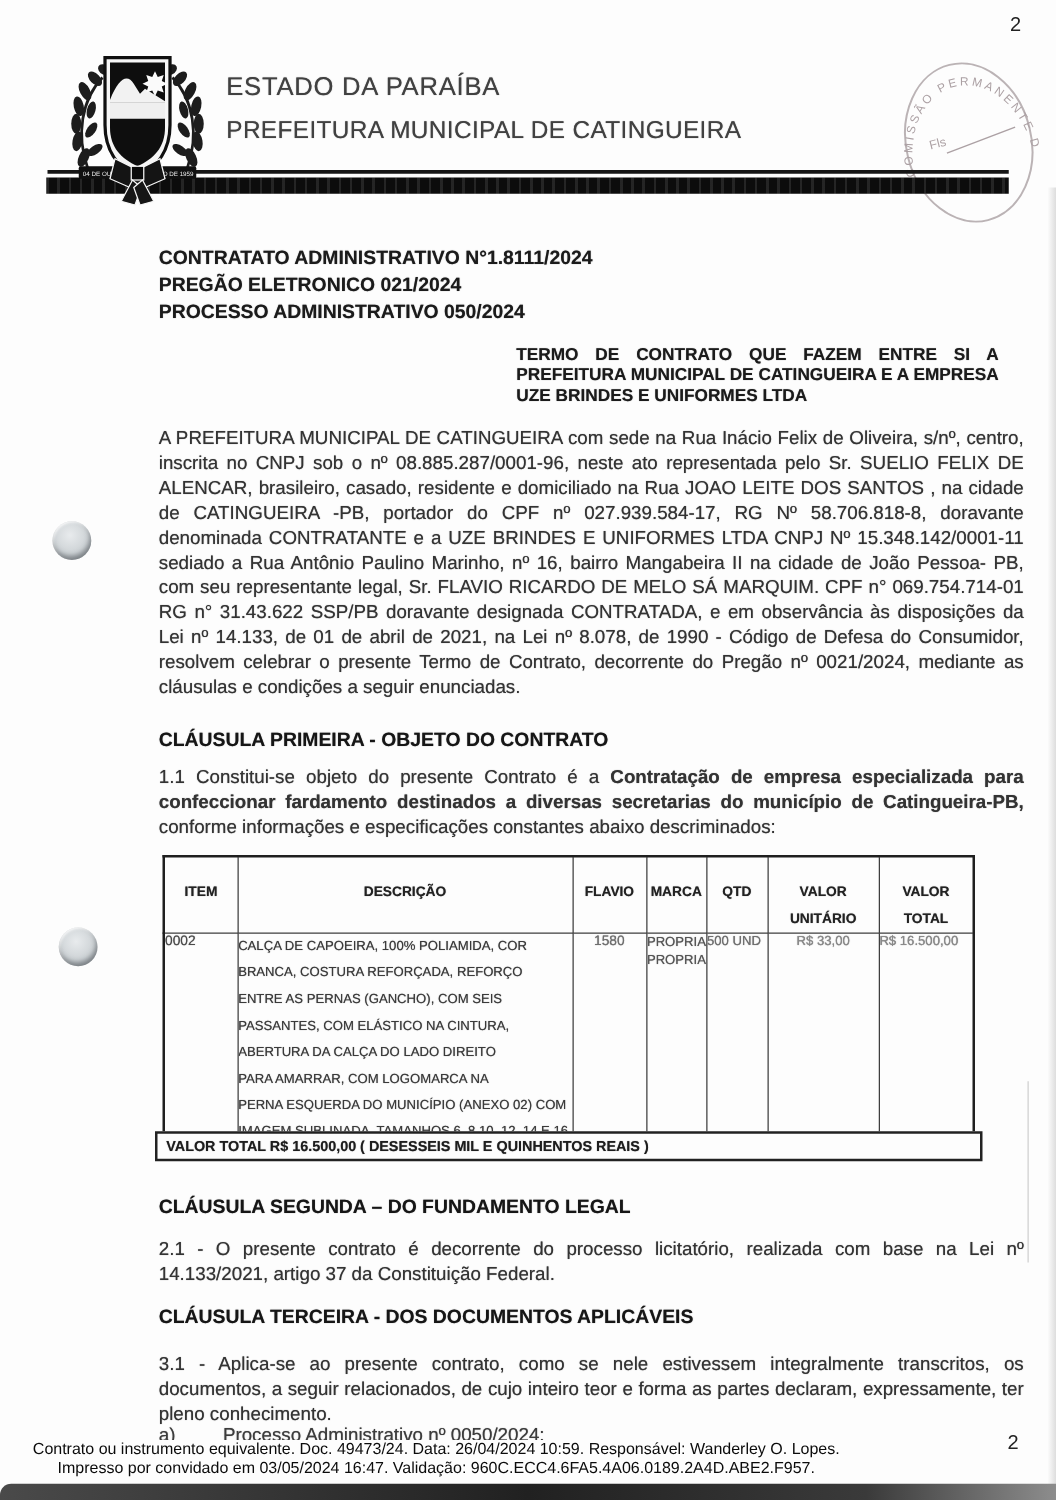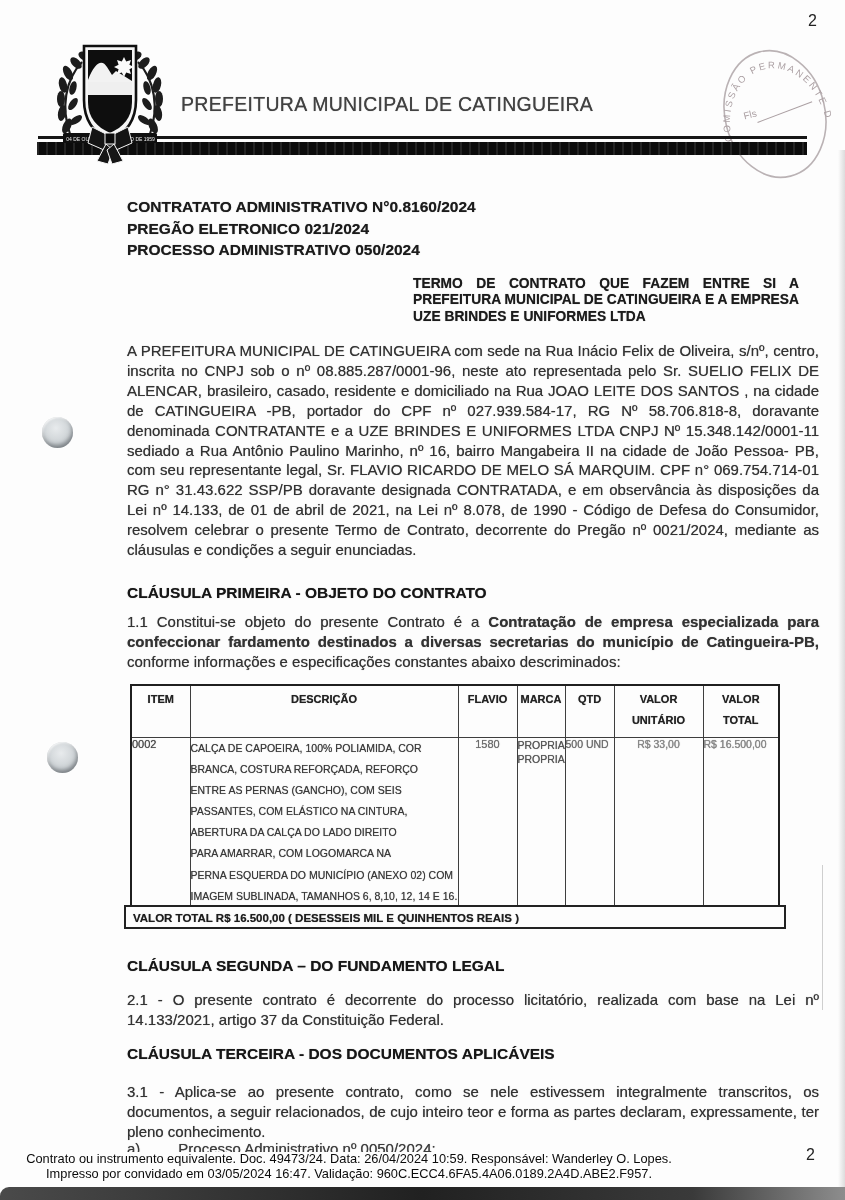--- a/index.html
+++ b/index.html
@@ -35,21 +35,21 @@
   .h3{left:127px;top:1045px;}
   .p31{left:127px;top:1082px;width:692px;}
   .item-a{left:127px;top:1140px;width:600px;height:12px;overflow:hidden;font-size:15px;color:#3c3c3c;}
   .item-a .tab{display:inline-block;width:38px;}
   
   .doc-table{left:130px;top:684px;border-collapse:collapse;table-layout:fixed;width:648px;
     font-size:11px;color:#2f2f2f;border:2px solid #1f1f1f;}
   .doc-table th,.doc-table td{border:1px solid #3e3e3e;vertical-align:top;padding:0;overflow:hidden;}
   .doc-table thead tr{height:52px;}
   .doc-table tbody tr{height:167px;}
-  .doc-table th{font-weight:700;font-size:11px;padding-top:3px;line-height:21px;text-align:center;color:#222;}
+  .doc-table th{font-weight:700;font-size:11px;padding-top:18px;line-height:21px;text-align:center;color:#222;}
   .th-left{text-align:left;padding-left:9px;}
   .c-item{text-align:left;padding-top:5px;color:#4a4a4a;}
   .c-desc{font-size:10.5px;padding:11px 4px 0 8px;color:#3a3a3a;}
   .c-desc div{height:21.2px;line-height:21.2px;white-space:nowrap;}
   .c-modelo{text-align:center;padding-top:5px;color:#6f6f6f;}
   .c-marca{font-size:10.5px;padding:18px 0 0 2px;color:#555;line-height:14px;}
   .c-qtd{font-size:10.5px;padding-top:4px;color:#6f6f6f;}
   .c-vu{text-align:center;padding-top:4px;font-size:10.5px;color:#8a8a8a;}
   .c-vt{padding-top:4px;padding-left:1px;font-size:10.5px;color:#8a8a8a;margin-left:34px;}
   .total-row{left:124px;top:905px;width:662px;height:24px;border:2px solid #222;
@@ -135,27 +135,28 @@
       <text x="35" y="104.5" font-size="5" fill="#ececec" text-anchor="middle" font-family="Liberation Sans, sans-serif">04 DE OUTU</text>
       <text x="93" y="104.5" font-size="5" fill="#ececec" text-anchor="middle" font-family="Liberation Sans, sans-serif">BRO DE 1959</text>
       <path d="M64 100 l-18 -9 -4 16 16 7 Z" fill="#141414" stroke="#f6f6f6" stroke-width="1"></path>
       <path d="M64 100 l18 -9 4 16 -16 7 Z" fill="#141414" stroke="#f6f6f6" stroke-width="1"></path>
       <rect x="59" y="97" width="10" height="11" fill="#0b0b0b" stroke="#f6f6f6" stroke-width="1"></rect>
       <path d="M60 108 l-9 17 11 3 5 -14 Z" fill="#161616" stroke="#f6f6f6" stroke-width="1"></path>
       <path d="M68 108 l9 17 -11 3 -5 -14 Z" fill="#161616" stroke="#f6f6f6" stroke-width="1"></path>
     </g>
   </svg>
 
+  <div class="abs hdr-line1 scan">ESTADO DA PARAÍBA</div>
   <div class="abs hdr-line2 scan">PREFEITURA MUNICIPAL DE CATINGUEIRA</div>
 
   <div class="abs rule-thin"></div>
   <div class="abs rule-thick"></div>
 
   <div class="abs title-block scan">
-    <div>CONTRATATO ADMINISTRATIVO N°0.8160/2024</div>
+    <div>CONTRATATO ADMINISTRATIVO N°1.8111/2024</div>
     <div>PREGÃO ELETRONICO 021/2024</div>
     <div>PROCESSO ADMINISTRATIVO 050/2024</div>
   </div>
 
   <div class="abs termo scan">TERMO DE CONTRATO QUE FAZEM ENTRE SI A PREFEITURA MUNICIPAL DE CATINGUEIRA E A EMPRESA UZE BRINDES E UNIFORMES LTDA</div>
 
   <div class="abs intro body-par scan">A PREFEITURA MUNICIPAL DE CATINGUEIRA com sede na Rua Inácio Felix de Oliveira, s/nº, centro, inscrita no CNPJ sob o nº 08.885.287/0001-96, neste ato representada pelo Sr. SUELIO FELIX DE ALENCAR,  brasileiro, casado, residente e domiciliado na Rua JOAO LEITE DOS SANTOS , na cidade de CATINGUEIRA -PB, portador do CPF nº 027.939.584-17, RG Nº 58.706.818-8, doravante denominada CONTRATANTE e  a UZE BRINDES E UNIFORMES LTDA CNPJ Nº 15.348.142/0001-11  sediado a Rua Antônio Paulino Marinho, nº 16, bairro Mangabeira II na cidade de João Pessoa- PB, com seu representante legal, Sr. FLAVIO RICARDO DE MELO SÁ MARQUIM. CPF n° 069.754.714-01 RG n° 31.43.622 SSP/PB doravante designada CONTRATADA, e em observância às disposições da Lei nº 14.133, de 01 de abril de 2021, na Lei nº 8.078, de 1990 - Código de Defesa do Consumidor, resolvem celebrar o presente Termo de Contrato, decorrente do Pregão nº 0021/2024, mediante as cláusulas e condições a seguir enunciadas.</div>
 
   <div class="abs h1 heading scan">CLÁUSULA PRIMEIRA - OBJETO DO CONTRATO</div>
   <div class="abs p11 body-par scan">

